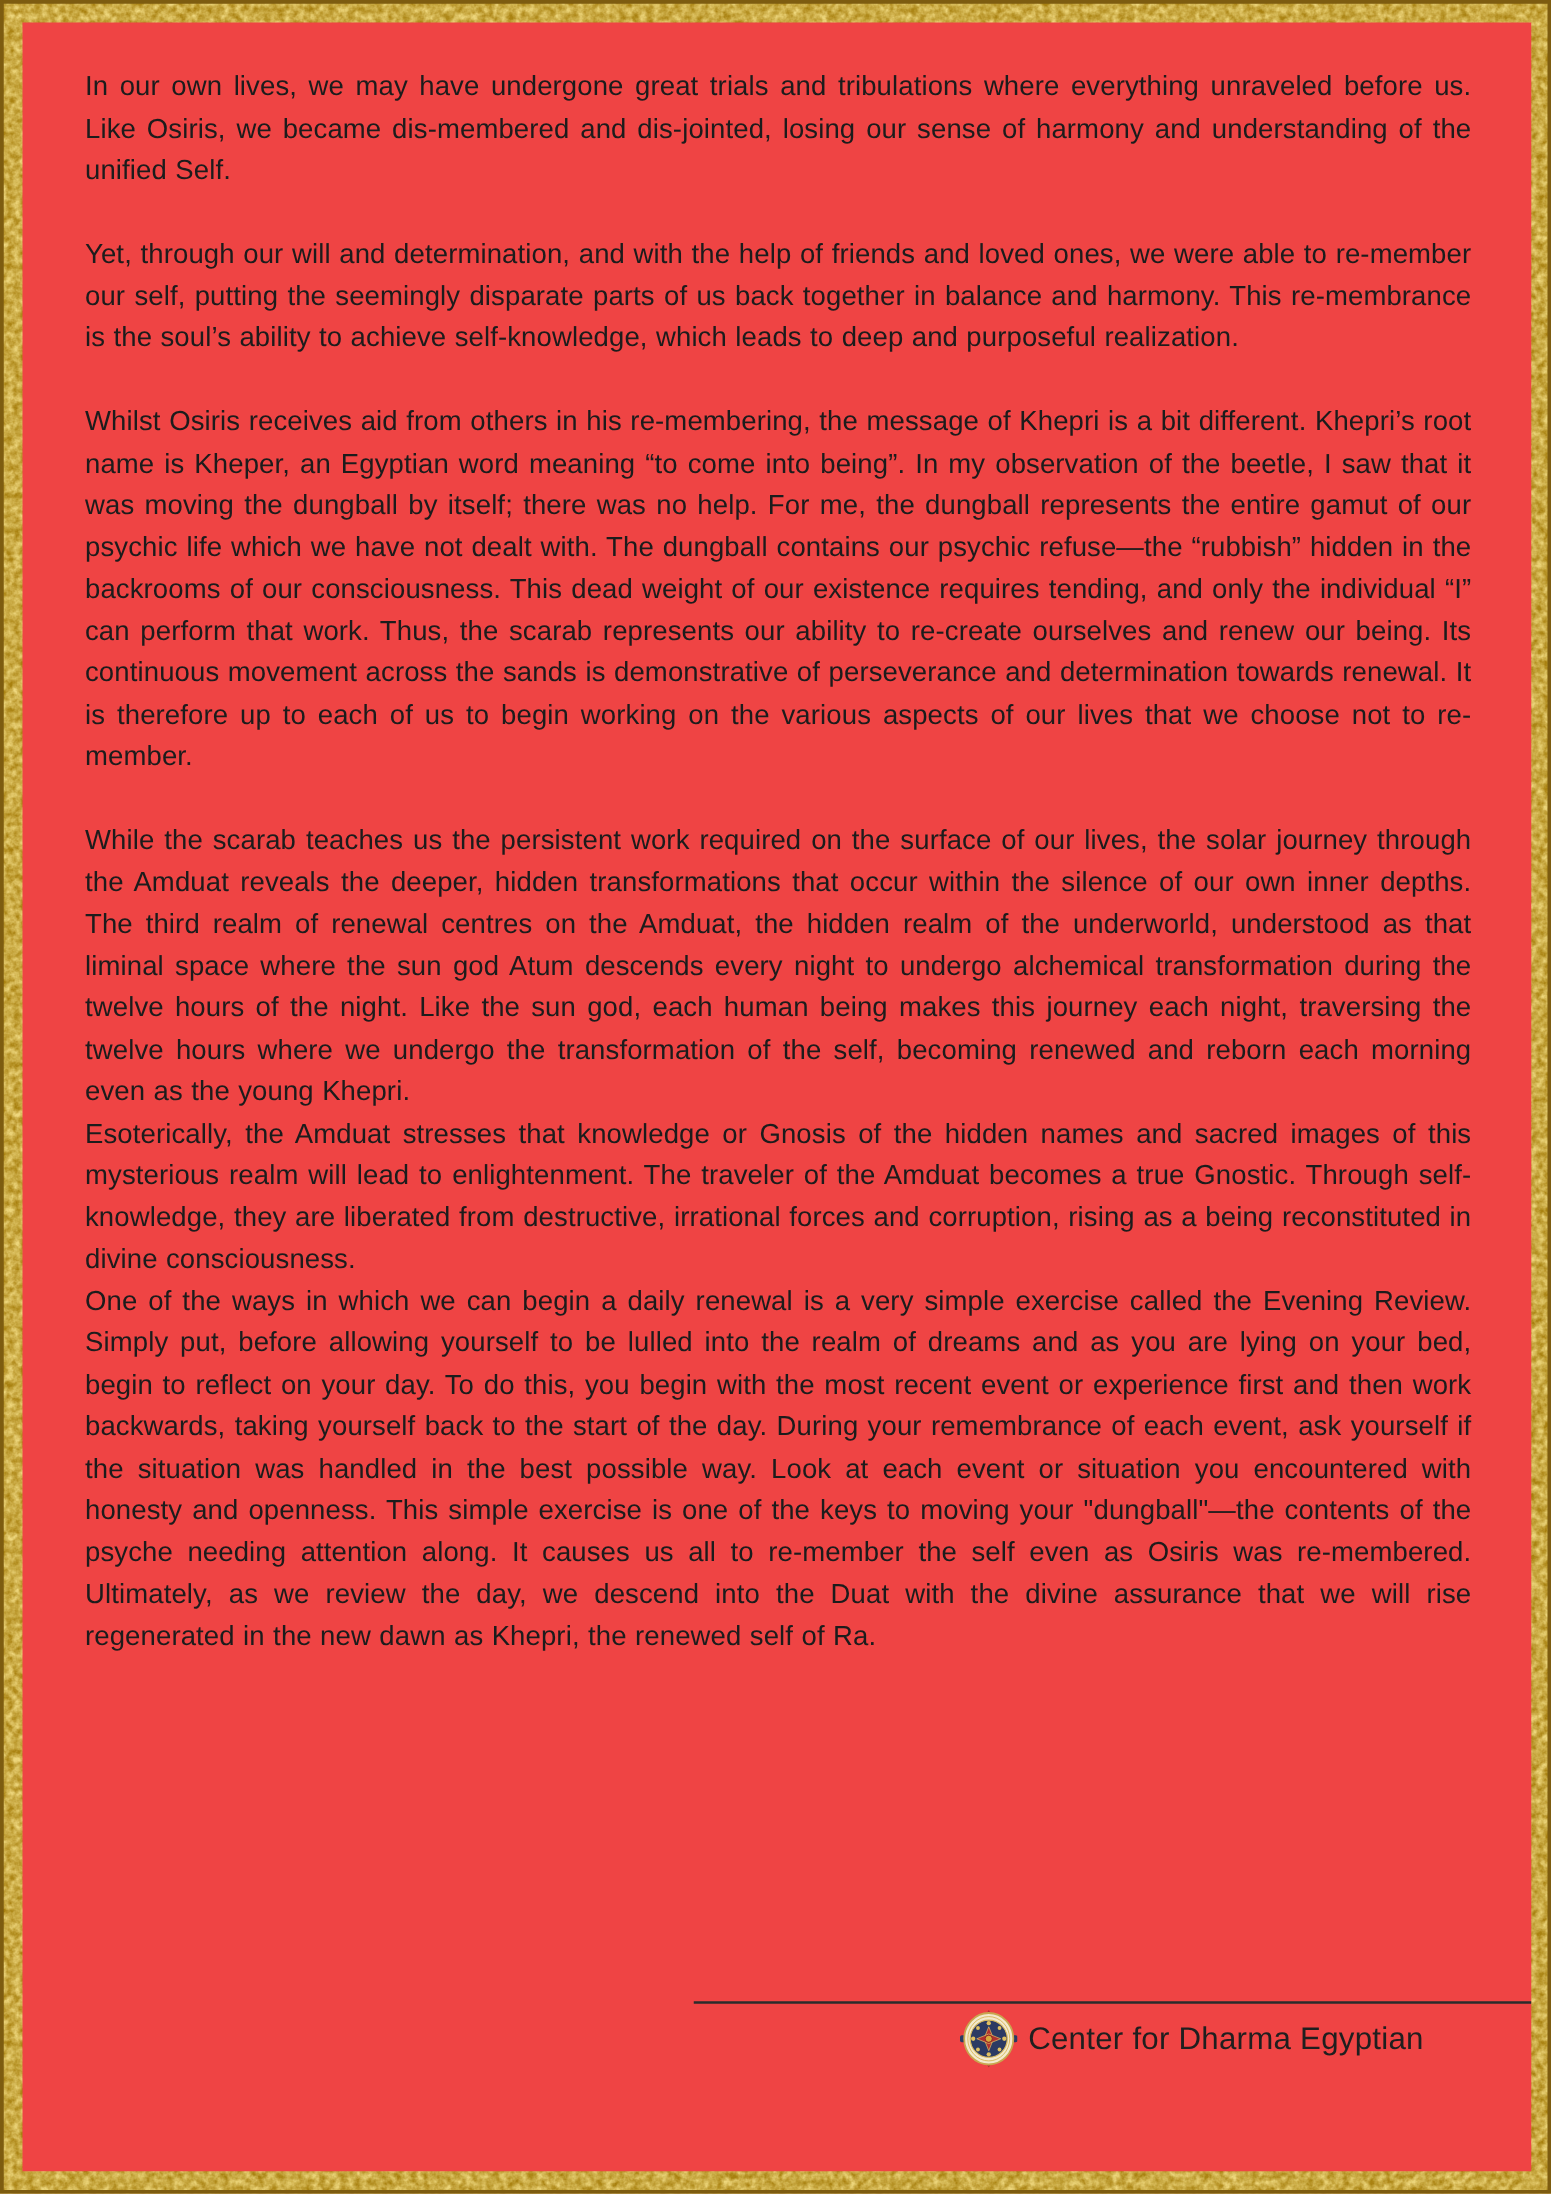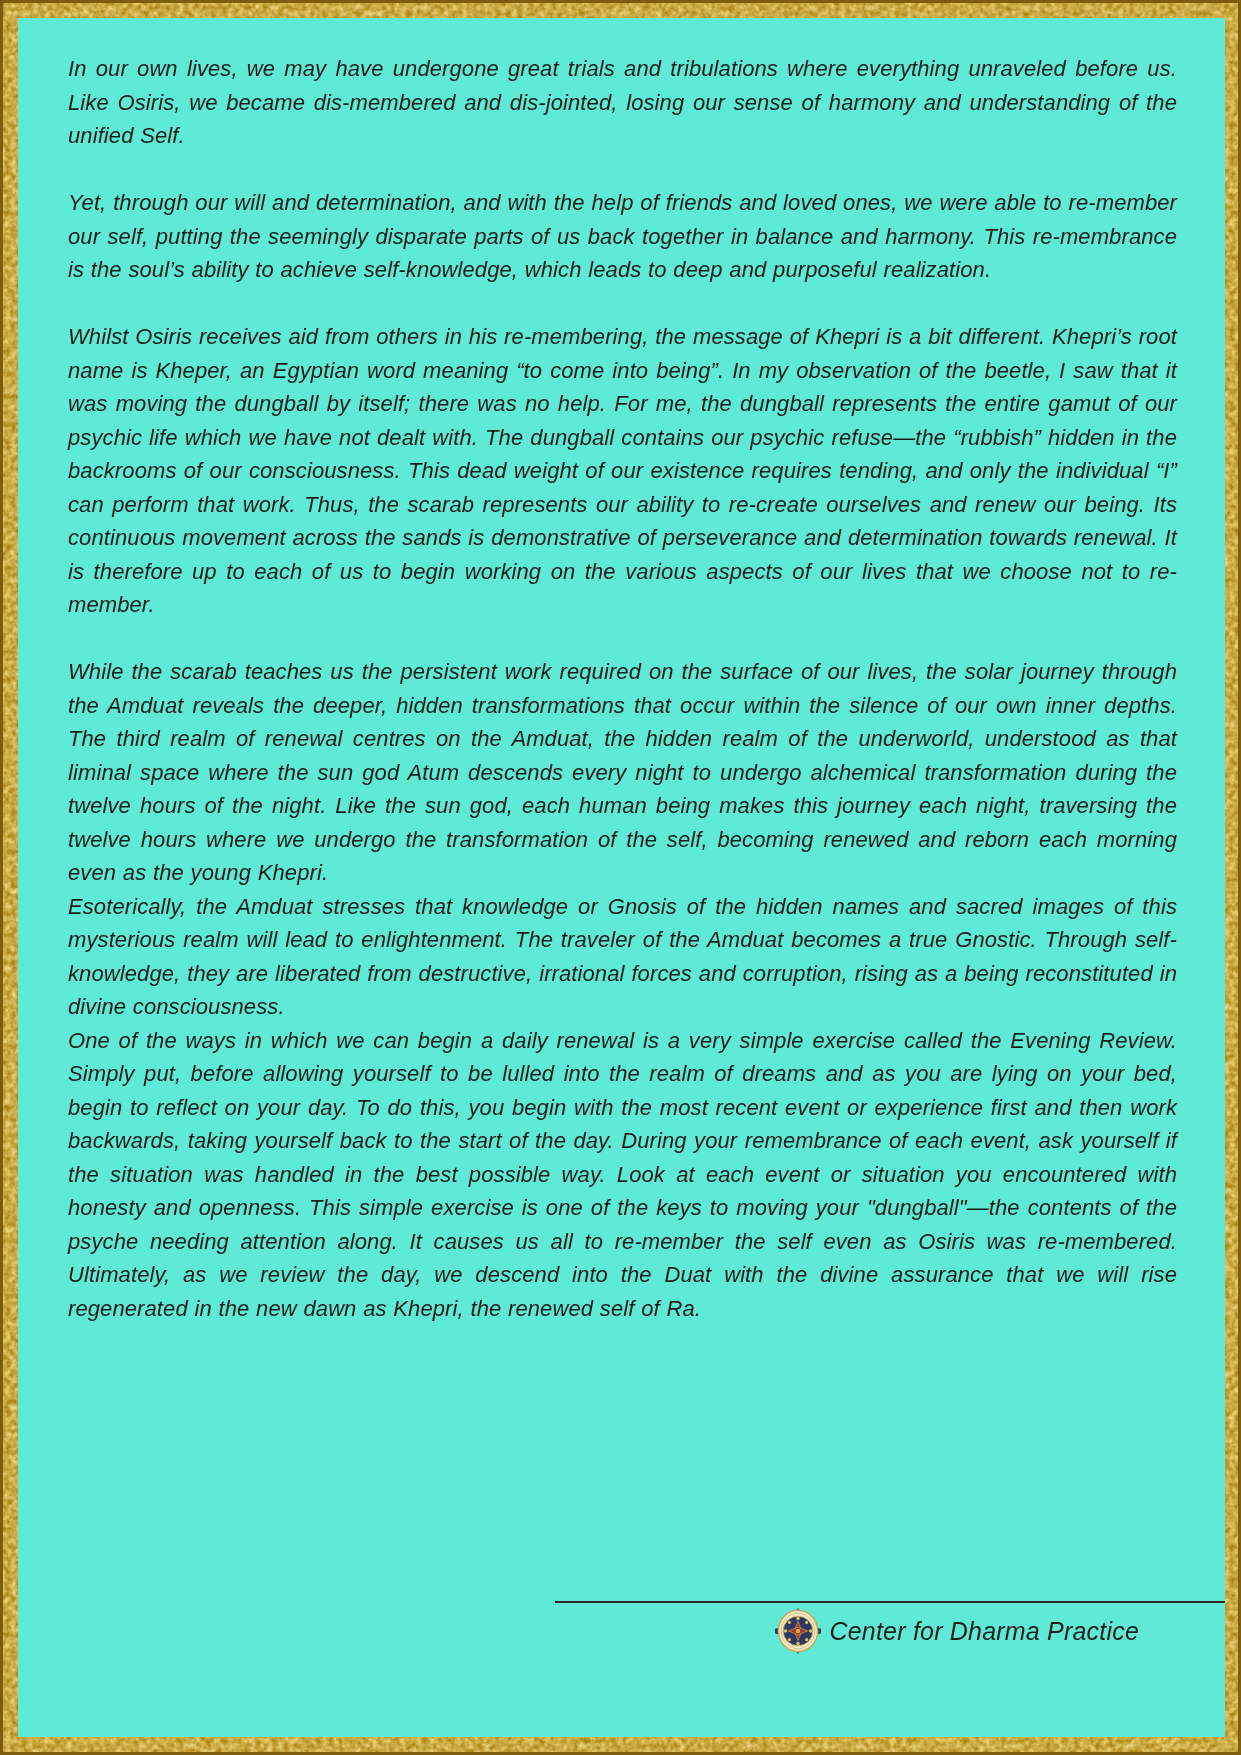--- a/index.html
+++ b/index.html
@@ -7,22 +7,21 @@
     width: 1241px; height: 1755px;
     position: relative;
     background: #ffffff;
     font-family: "Liberation Sans", "DejaVu Sans", sans-serif;
   }
   .canvas { position: absolute; inset: 0; overflow: hidden; }
   .gold-frame { position: absolute; inset: 0; display: block; }
   .page {
     position: absolute;
     left: 18px; top: 18px; right: 16px; bottom: 18px;
-    background: #5eead4;
-    font-style: italic;
+    background: #ef4444;
   }
   .content { padding: 34px 48px 0 50px; }
   .para {
     margin: 0;
     font-size: 22px;
     line-height: 33.5px;
     text-align: justify;
     color: #1c1c1c;
     letter-spacing: 0.1px;
     word-spacing: 0.5px;
@@ -98,18 +97,18 @@
             <circle cx="15" cy="15" r="1.6"></circle>
             <circle cx="33" cy="15" r="1.6"></circle>
             <circle cx="15" cy="33" r="1.6"></circle>
             <circle cx="33" cy="33" r="1.6"></circle>
           </g>
 
           <path d="M24 14 L28 24 L24 34 L20 24 Z" fill="#b03030" stroke="#e0c060" stroke-width="0.6"></path>
           <path d="M14 24 L24 20 L34 24 L24 28 Z" fill="#b03030" stroke="#e0c060" stroke-width="0.6"></path>
           <circle cx="24" cy="24" r="3" fill="#d8aa3c" stroke="#8a2020" stroke-width="0.8"></circle>
         </svg>
-        <span class="org">Center for Dharma Practice</span>
+        <span class="org">Center for Dharma Egyptian</span>
       </div>
     </div>
 
   </div>
 </div>
 
 </body></html>

